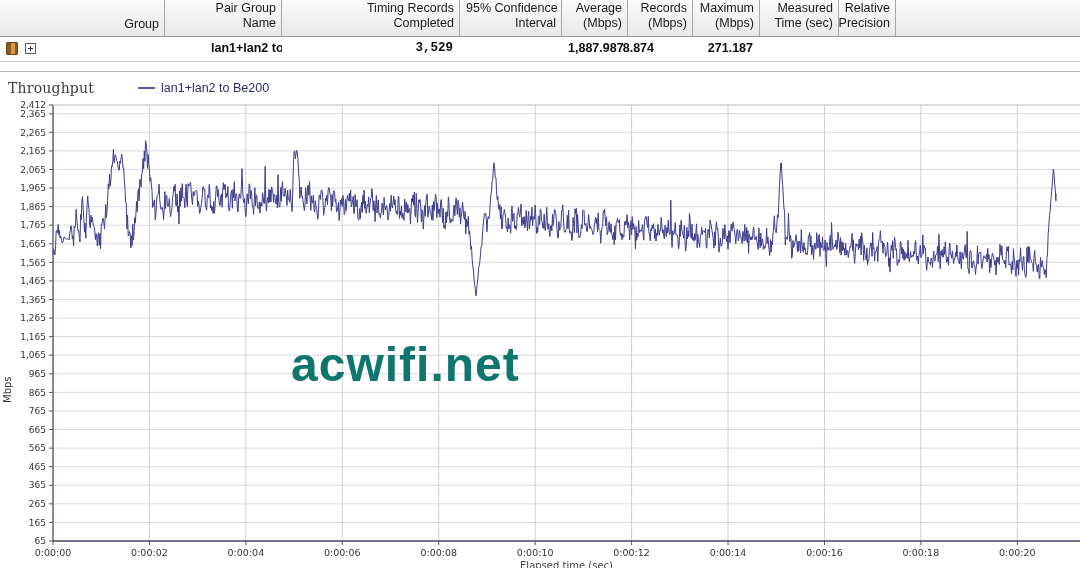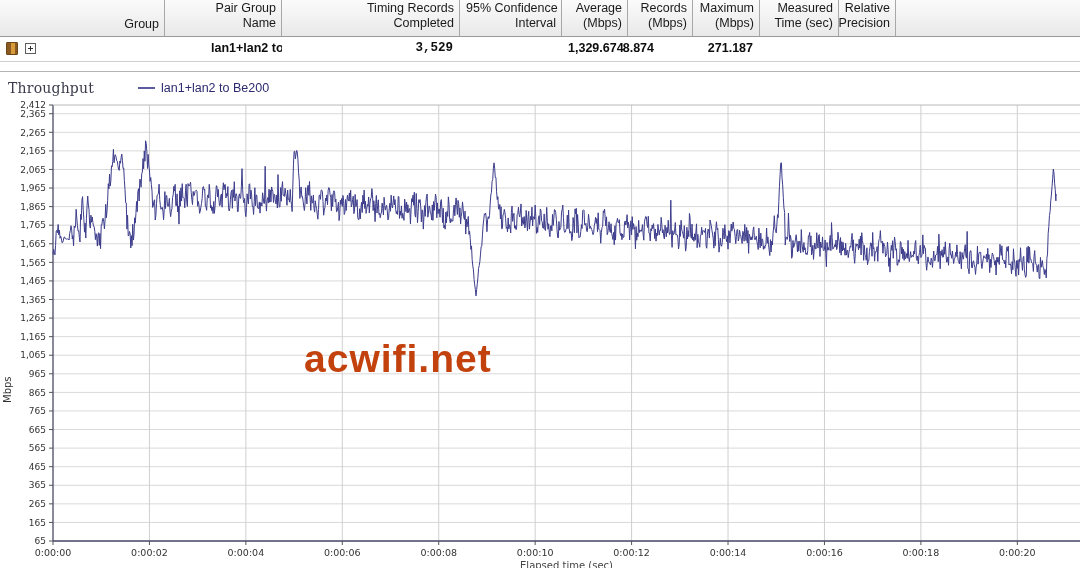--- a/index.html
+++ b/index.html
@@ -142,24 +142,24 @@
     color: #333;
     transform: rotate(-90deg);
     transform-origin: left top;
     white-space: nowrap;
     font-family: "DejaVu Sans", sans-serif;
   }
   .plot-svg { position: absolute; left: 0; top: 0; }
 
   .watermark-center {
     position: absolute;
-    left: 304px; top: 264px;
-    font-size: 39px;
+    left: 291px; top: 264px;
+    font-size: 48px;
     font-weight: bold;
-    color: #c2410c;
+    color: #0f766e;
     letter-spacing: 1px;
     font-family: "Liberation Sans", sans-serif;
     pointer-events: none;
   }
   .tick-text {
     font-family: "DejaVu Sans", sans-serif;
     font-size: 9px;
     fill: #333333;
   }
   .xtick-text {
@@ -220,21 +220,21 @@
     <div class="grid-row" id="grid-row-0">
       <div class="row-icons">
         <div class="ic-folder"></div>
         <div class="ic-expand"></div>
       </div>
     <div class="rcell " style="left: 0px; width: 165px;"></div>
         <div class="rcell " style="left: 165px; width: 117px; padding-left: 46px;">lan1+lan2 to Be200</div>
         <div class="rcell " style="left: 282px; width: 73px;"></div>
         <div class="rcell r" style="left: 355px; width: 105px; font-family: Liberation Mono, monospace;">3,529</div>
         <div class="rcell r" style="left: 460px; width: 102px;"></div>
-        <div class="rcell r" style="left: 562px; width: 66px;">1,329.674</div>
+        <div class="rcell r" style="left: 562px; width: 66px;">1,887.987</div>
         <div class="rcell r" style="left: 596px; width: 65px;">8.874</div>
         <div class="rcell r" style="left: 693px; width: 67px;">271.187</div>
         <div class="rcell r" style="left: 760px; width: 71px;"></div>
         <div class="rcell r" style="left: 831px; width: 65px;"></div>
         <div class="rcell " style="left: 896px; width: 184px;"></div>
       </div>
     <div class="grid-gap"></div>
   </div>
 
   <div class="chart-wrap">

